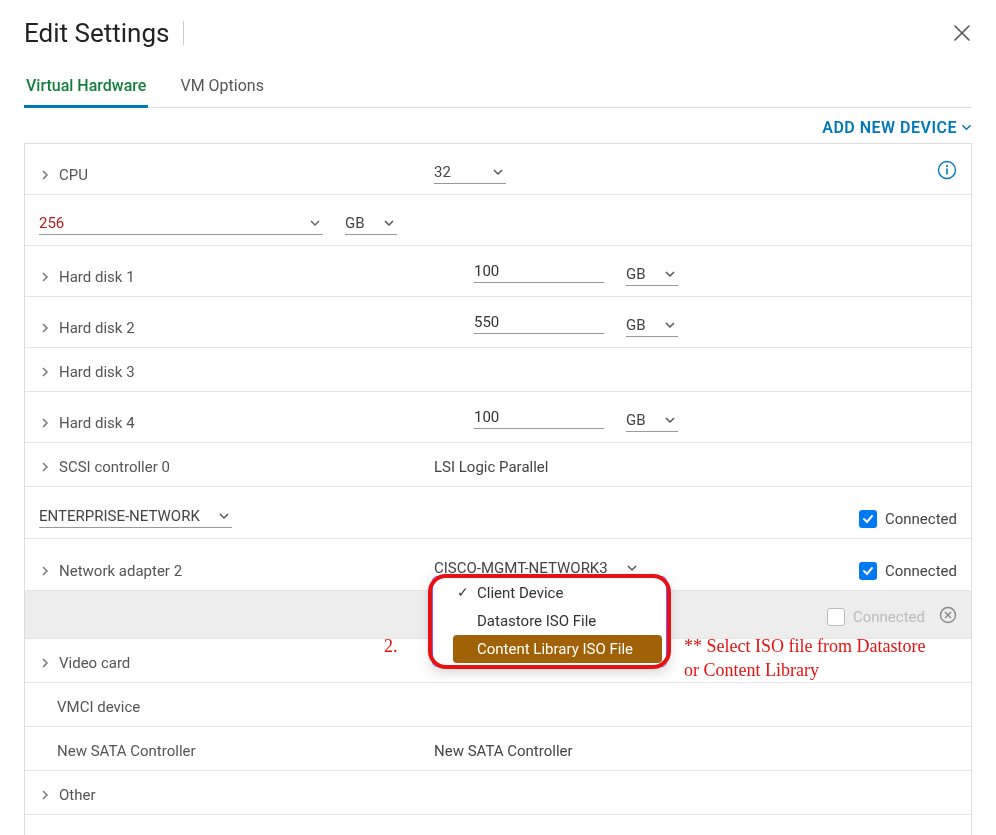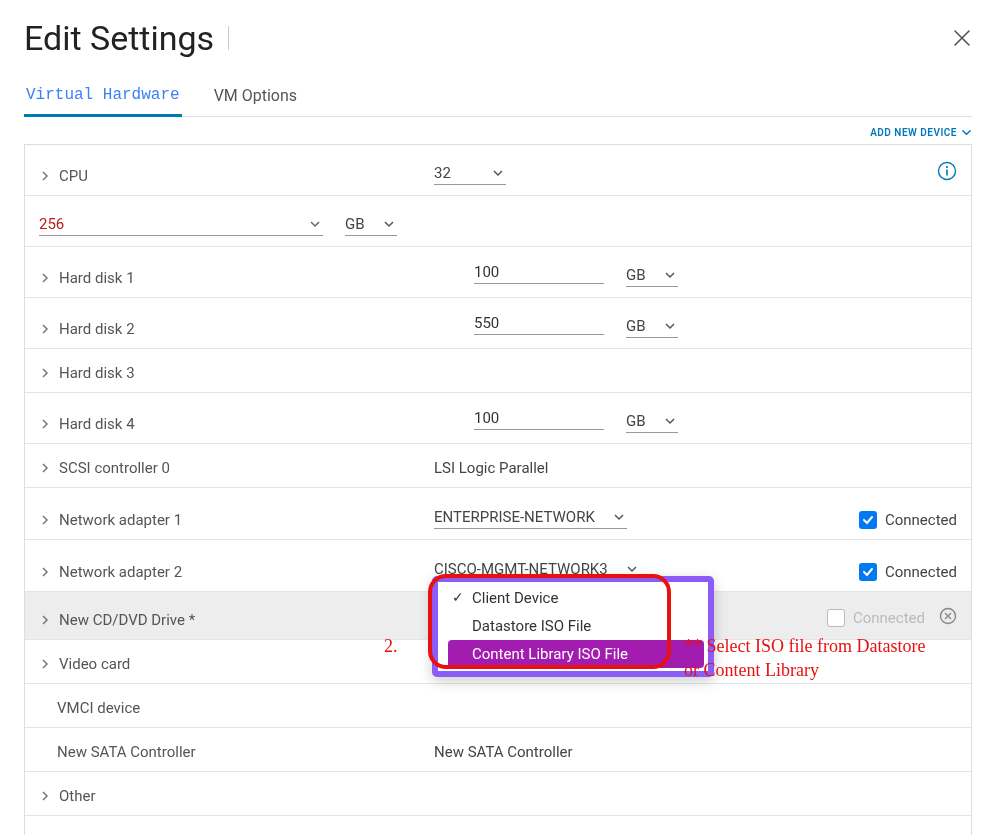--- a/index.html
+++ b/index.html
@@ -19,21 +19,21 @@
     display: flex;
     align-items: center;
     justify-content: space-between;
   }
   .title-wrap {
     display: flex;
     align-items: center;
     gap: 14px;
   }
   .title {
-    font-size: 34px;
+    font-size: 26px;
     font-weight: 400;
     color: #222;
   }
   .title-divider {
     width: 1px;
     height: 24px;
     background: #ccc;
   }
   .close-icon svg { display: block; }
   .tabs {
@@ -42,35 +42,34 @@
     gap: 30px;
     border-bottom: 1px solid #ddd;
     font-size: 16px;
   }
   .tab {
     padding: 0 2px 10px 2px;
     cursor: pointer;
     color: #555;
   }
   .tab.active {
-    color: #3b82f6;
+    color: #15803d;
     font-weight: 500;
     border-bottom: 3px solid #0079b8;
     margin-bottom: -1px;
-    font-family: Liberation Mono, monospace;
   }
   .toolbar {
     display: flex;
     justify-content: flex-end;
     padding: 10px 0 6px 0;
   }
   .add-device {
     color: #0079b8;
     font-weight: 600;
-    font-size: 10px;
+    font-size: 16px;
     letter-spacing: 0.5px;
     display: inline-flex;
     align-items: center;
     gap: 4px;
     cursor: pointer;
   }
   .table {
     border: 1px solid #ddd;
   }
   .row {
@@ -148,45 +147,45 @@
     border: 1.5px solid #bbb;
     background: #fff;
   }
   .info-icon { color: #0079b8; }
   .remove-icon { color: #999; cursor: pointer; margin-left: 6px;}
   
   .dropdown {
     position: absolute;
     top: 576px;
     left: 432px;
-    width: 282px;
+    width: 235px;
     background: #fff;
-    border: 6px solid #8b5cf6;
+    border: 1px solid #8b5cf6;
     border-radius: 5px;
     box-shadow: 0 4px 14px rgba(0,0,0,0.2);
     z-index: 10;
-    padding: 2px 0 3px 6px;
+    padding: 2px 0 3px 16px;
   }
   .dropdown-item {
     padding: 5px 12px 5px 28px;
     font-size: 15px;
     color: #333;
     cursor: pointer;
     position: relative;
   }
   .dropdown-item.checked::before {
     content: "✓";
     position: absolute;
     left: 8px;
     top: 5px;
     font-size: 14px;
     color: #333;
   }
   .dropdown-item.selected {
-    background: #a21caf;
+    background: #a16207;
     color: #fff;
     border-radius: 4px;
     margin: 0 4px;
     padding-left: 24px;
   }
   
   .anno-border {
     position: absolute;
     top: 574px;
     left: 428px;
@@ -377,28 +376,20 @@
             </svg>
           </span>
         <span>SCSI controller 0</span>
       </div>
       <div class="col-value">
         <span>LSI Logic Parallel</span>
       </div>
     </div>
 
     <div class="row" style="min-height:52px;">
-      <div class="col-label">
-        <span class="chevron">
-            <svg width="10" height="10" viewBox="0 0 10 10">
-              <path d="M3 1 L7 5 L3 9" stroke="#777" stroke-width="1.5" fill="none"></path>
-            </svg>
-          </span>
-        <span>Network adapter 1</span>
-      </div>
       <div class="col-value">
         <div class="select-wrap">
           <span>ENTERPRISE-NETWORK</span>
           <span class="caret">
               <svg width="12" height="12" viewBox="0 0 12 12">
                 <path d="M2 4 L6 8 L10 4" stroke="#555" stroke-width="1.5" fill="none"></path>
               </svg>
             </span>
         </div>
       </div>
@@ -435,28 +426,20 @@
         <span class="checkbox checked">
           <svg width="12" height="12" viewBox="0 0 12 12">
               <path d="M2 6 L5 9 L10 3" stroke="#fff" stroke-width="2" fill="none" stroke-linecap="round"></path>
             </svg>
         </span>
         <span>Connected</span>
       </div>
     </div>
 
     <div class="row shaded" style="min-height:48px;">
-      <div class="col-label">
-        <span class="chevron">
-            <svg width="10" height="10" viewBox="0 0 10 10">
-              <path d="M3 1 L7 5 L3 9" stroke="#777" stroke-width="1.5" fill="none"></path>
-            </svg>
-          </span>
-        <span>New CD/DVD Drive *</span>
-      </div>
       <div class="col-value"></div>
       <div class="col-right disabled">
         <span class="checkbox unchecked"></span>
         <span>Connected</span>
         <span class="remove-icon">
           <svg width="18" height="18" viewBox="0 0 18 18">
               <circle cx="9" cy="9" r="7.5" stroke="#888" stroke-width="1.4" fill="none"></circle>
               <path d="M6 6 L12 12 M12 6 L6 12" stroke="#888" stroke-width="1.4"></path>
             </svg>
         </span>

